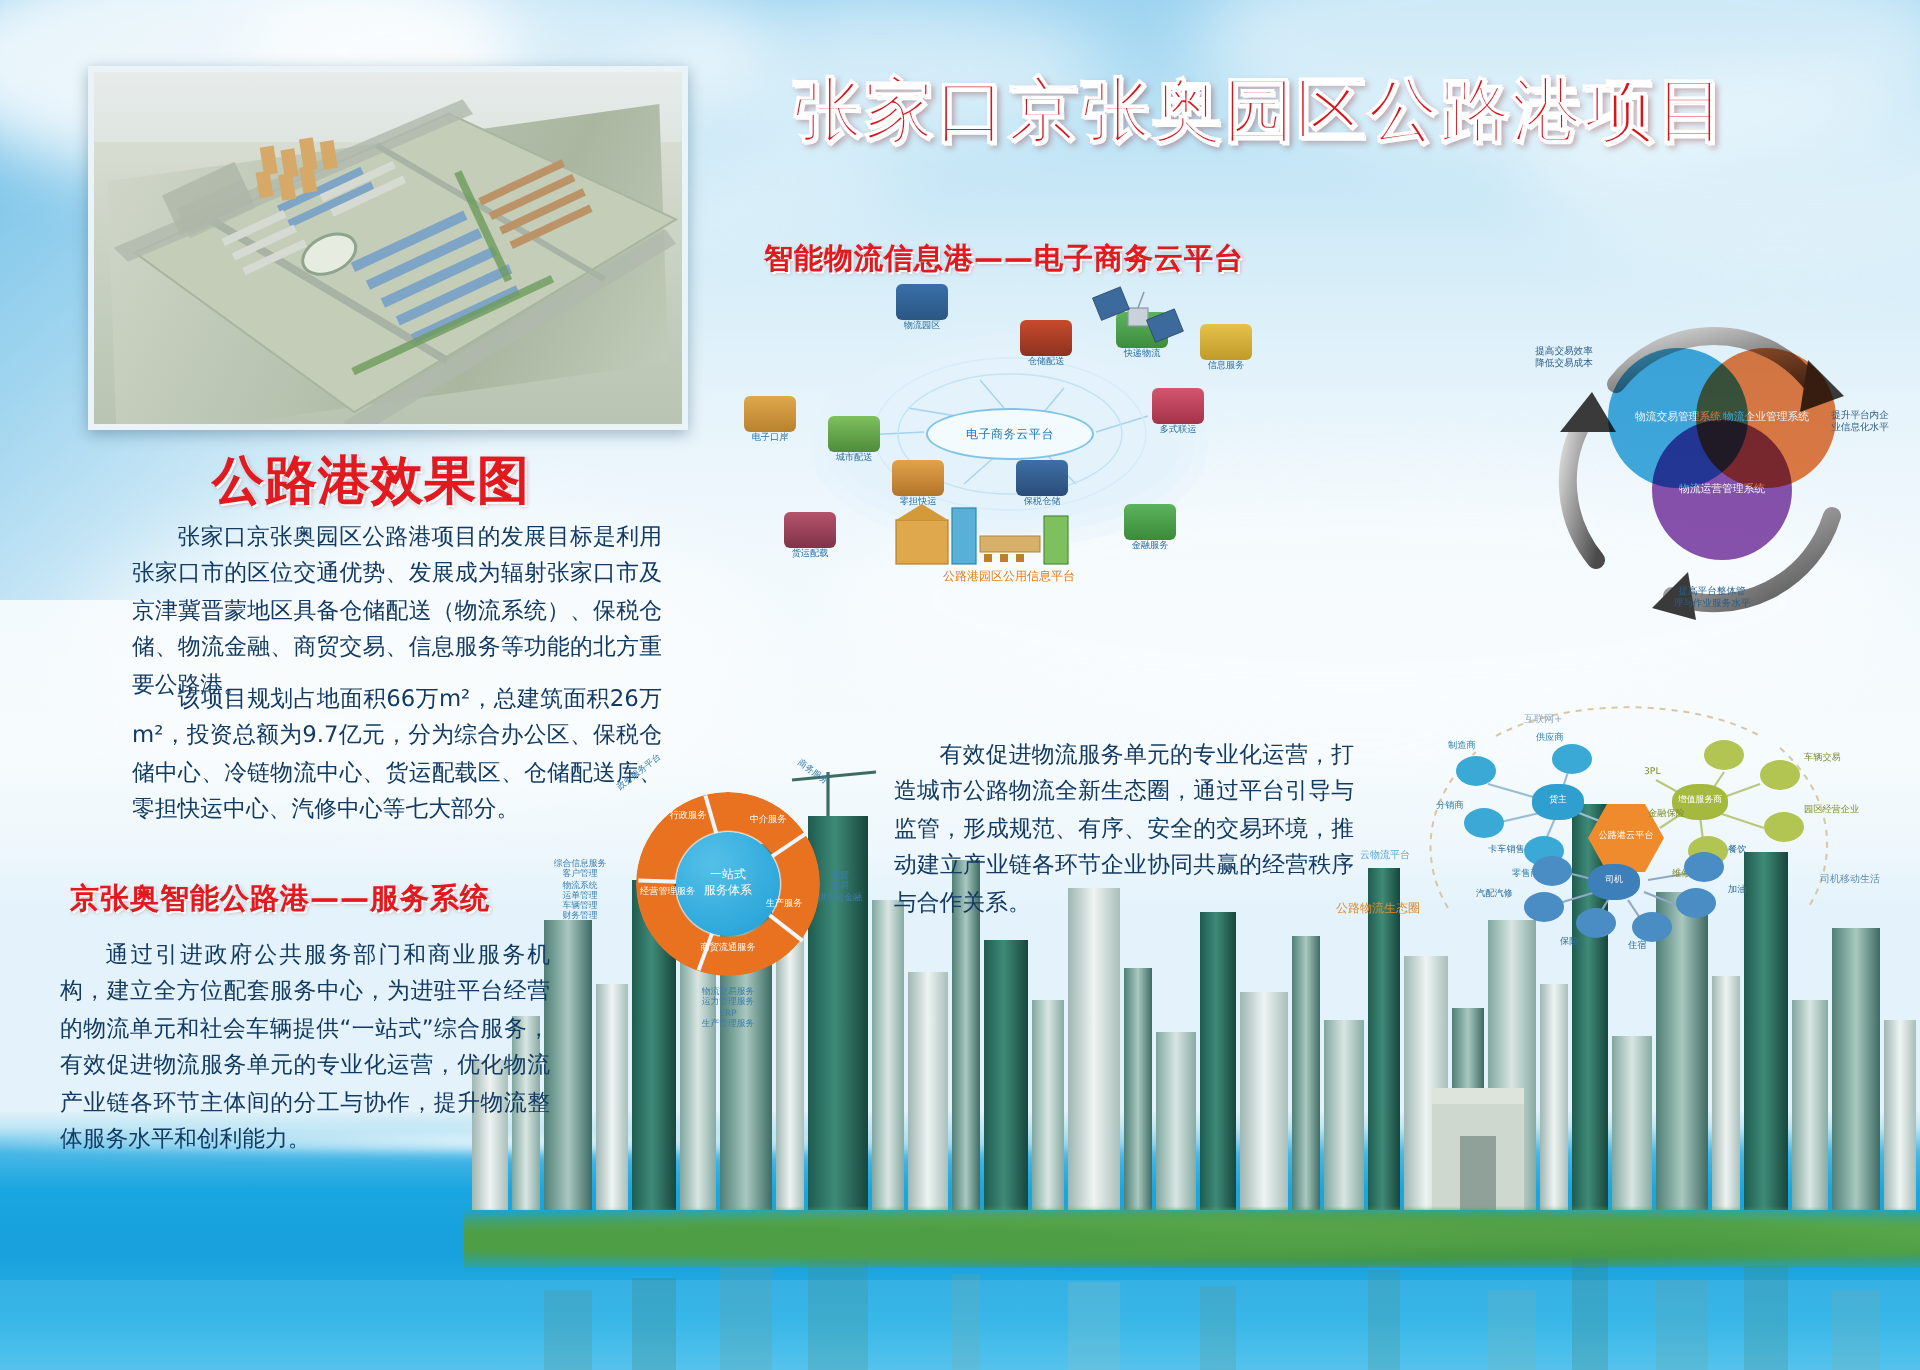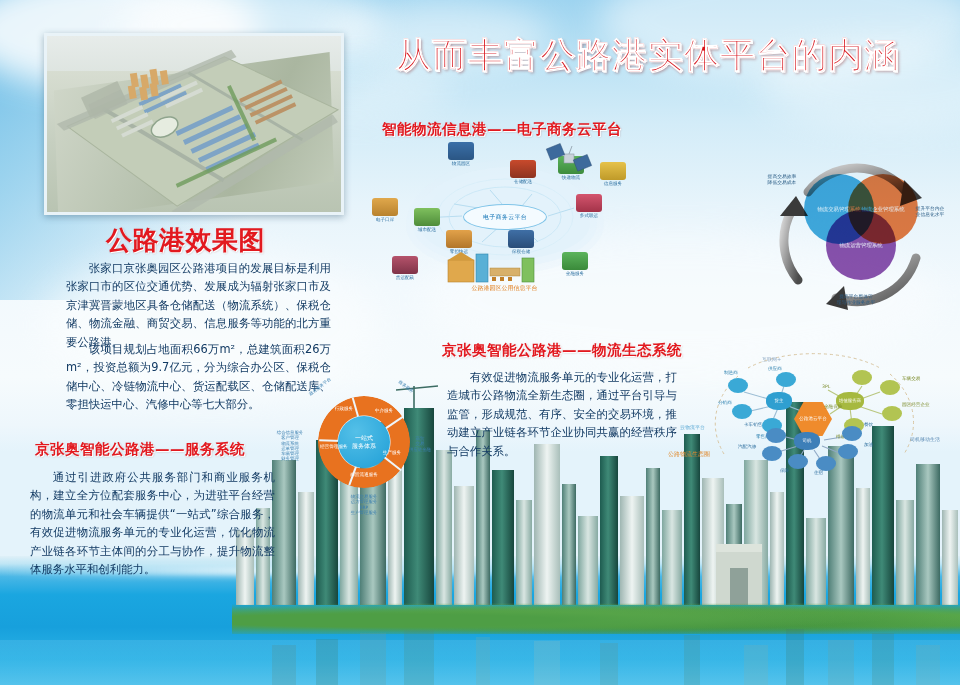--- a/index.html
+++ b/index.html
@@ -380,25 +380,24 @@
 
           <g fill="#6f9c5c" opacity=".8">
             <rect x="120" y="144" width="110" height="4" transform="rotate(-16 120 144)"></rect>
             <rect x="186" y="56" width="4" height="60" transform="rotate(-16 186 56)"></rect>
           </g>
         </g>
       </svg>
     </div>
   </div>
 
-  <div class="main-title">从而丰富公路港实体平台的内涵</div>
+  <div class="main-title">张家口京张奥园区公路港项目</div>
 
   <div class="sec-title t-photo">公路港效果图</div>
   <div class="sec-title t-ecomm">智能物流信息港——电子商务云平台</div>
-  <div class="sec-title t-eco">京张奥智能公路港——物流生态系统</div>
   <div class="sec-title t-service">京张奥智能公路港——服务系统</div>
 
   <div class="body-text bt-photo1">
     <p>张家口京张奥园区公路港项目的发展目标是利用张家口市的区位交通优势、发展成为辐射张家口市及京津冀晋蒙地区具备仓储配送（物流系统）、保税仓储、物流金融、商贸交易、信息服务等功能的北方重要公路港。</p>
   </div>
   <div class="body-text bt-photo2">
     <p>该项目规划占地面积66万m²，总建筑面积26万m²，投资总额为9.7亿元，分为综合办公区、保税仓储中心、冷链物流中心、货运配载区、仓储配送库、零担快运中心、汽修中心等七大部分。</p>
   </div>
   <div class="body-text bt-eco">
     <p>有效促进物流服务单元的专业化运营，打造城市公路物流全新生态圈，通过平台引导与监管，形成规范、有序、安全的交易环境，推动建立产业链各环节企业协同共赢的经营秩序与合作关系。</p>

